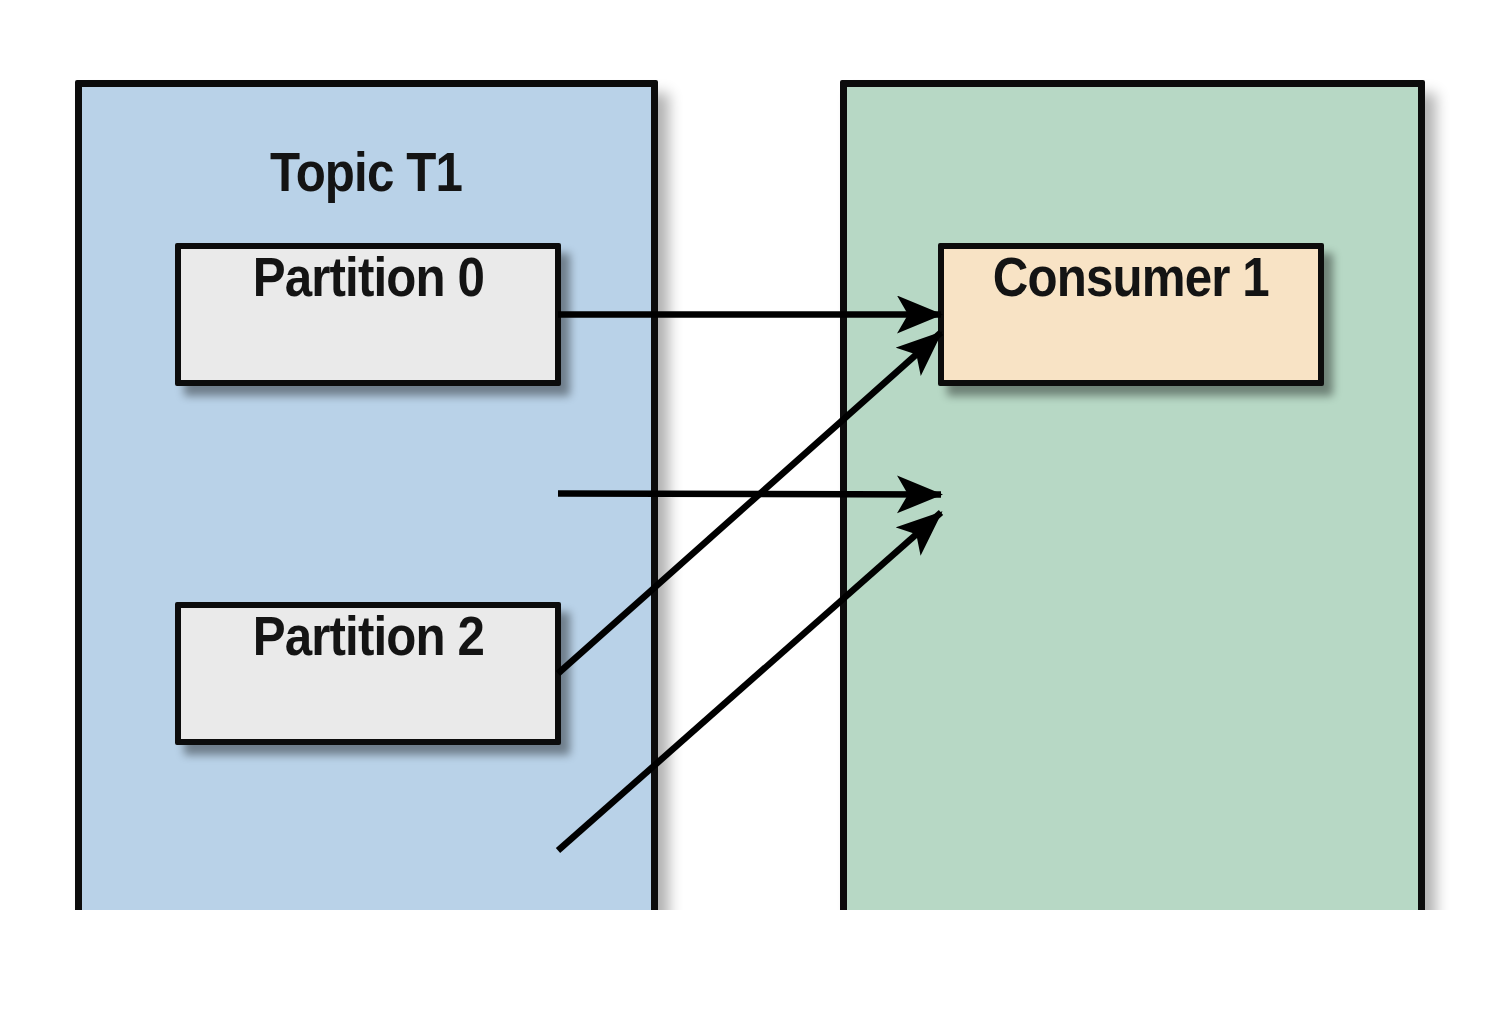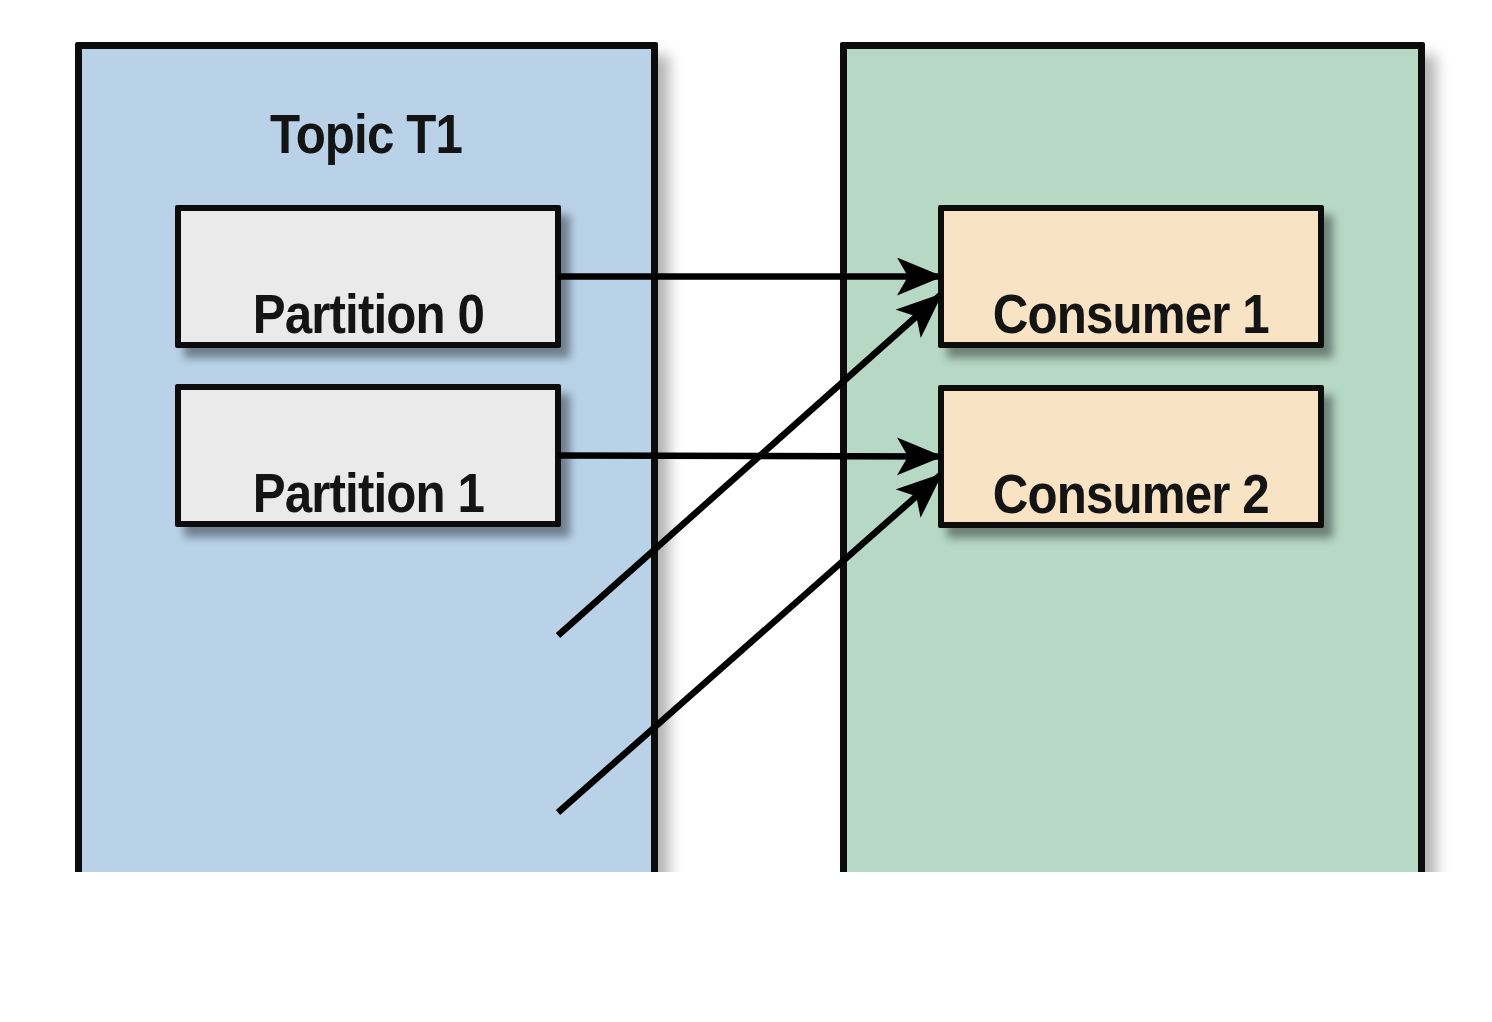--- a/index.html
+++ b/index.html
@@ -14,20 +14,21 @@
   }
   * { margin: 0; padding: 0; box-sizing: border-box; }
   html, body { background: var(--canvas-bg); }
   .canvas {
     position: relative;
     width: 1492px;
     height: 872px;
     background: var(--canvas-bg);
     overflow: hidden;
     font-family: "Liberation Sans", sans-serif;
+    margin-top: 38px;
   }
   .group {
     position: absolute;
     border: 7px solid var(--border);
     border-radius: 2px;
     box-shadow: 11px 13px 14px rgba(0,0,0,0.30);
   }
   .group.topic {
     left: 75px; top: 42px;
     width: 583px; height: 923px;
@@ -49,21 +50,21 @@
     color: var(--text);
     letter-spacing: -1px;
     white-space: nowrap;
   }
   .node {
     position: absolute;
     border: 6px solid var(--border);
     border-radius: 2px;
     box-shadow: 9px 10px 9px rgba(0,0,0,0.40);
     display: flex;
-    align-items: flex-end;
+    align-items: flex-start;
     justify-content: center;
   }
   .node.partition {
     left: 93px;
     width: 386px; height: 143px;
     background: var(--partition-fill);
   }
   .node.consumer {
     left: 91px;
     width: 386px; height: 143px;
@@ -98,31 +99,28 @@
 
 <div class="canvas">
 
   <div class="group topic">
     <div class="group-title">
       <span class="title-text">Topic T1</span>
     </div>
     <div class="node partition" style="top:156px">
       <span class="label">Partition 0</span>
     </div>
-    <div class="node partition" style="top:335px">
-      <span class="label">Partition 1</span>
+    <div class="node partition" style="top:515px">
+      <span class="label">Partition 2</span>
     </div>
   </div>
 
   <div class="group consumers">
     <div class="node consumer" style="top:156px">
       <span class="label">Consumer 1</span>
-    </div>
-    <div class="node consumer" style="top:336px">
-      <span class="label">Consumer 2</span>
     </div>
   </div>
 
   <svg id="arrows" viewBox="0 0 1492 1022">
     <defs>
       <marker id="ah" markerWidth="54" markerHeight="44" refX="44" refY="19" orient="auto" markerUnits="userSpaceOnUse">
         <path d="M0,0 L46,19 L0,38 L11,19 Z"></path>
       </marker>
     </defs>
   <line x1="558" y1="276.5" x2="941" y2="276.5" class="arrow" marker-end="url(#ah)"></line>

